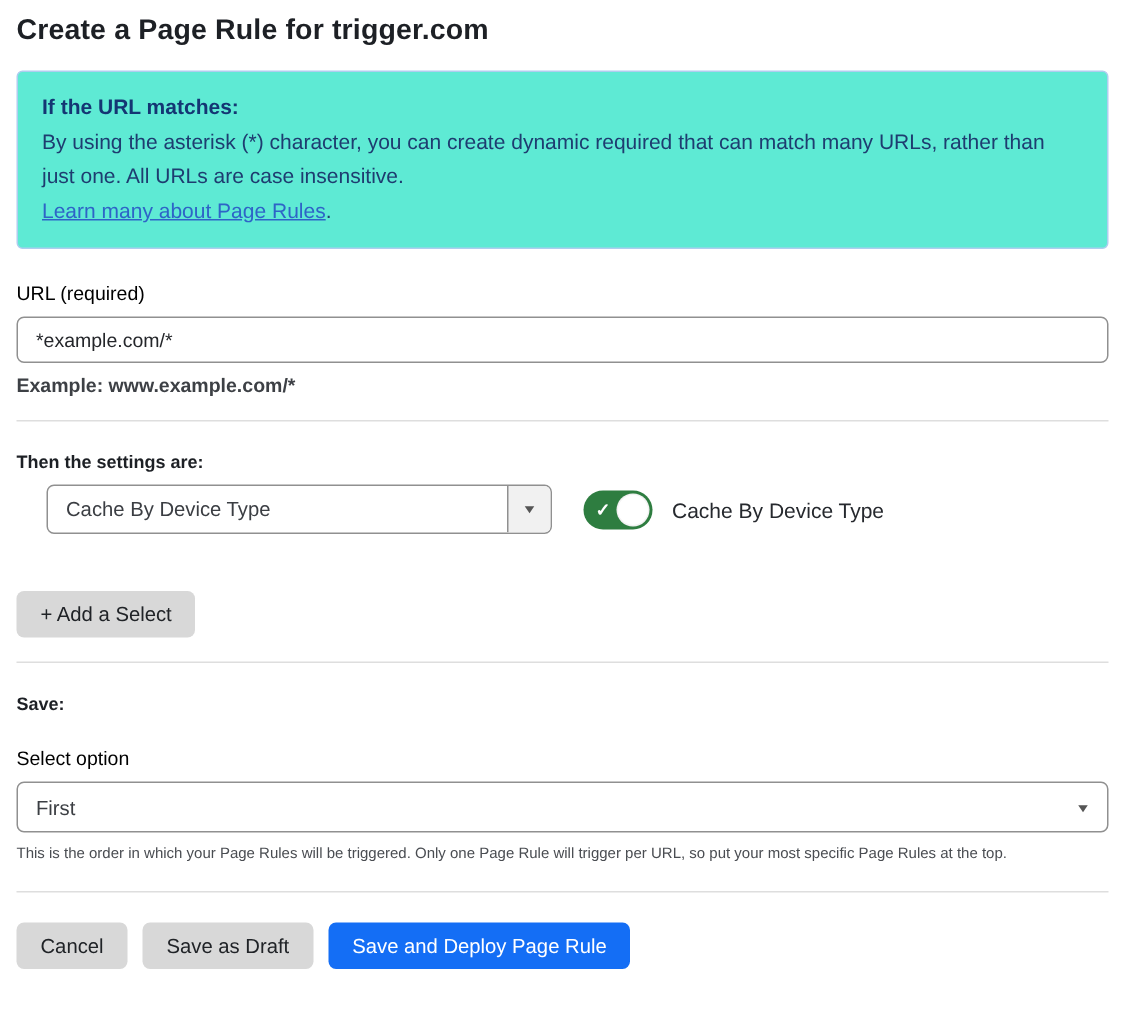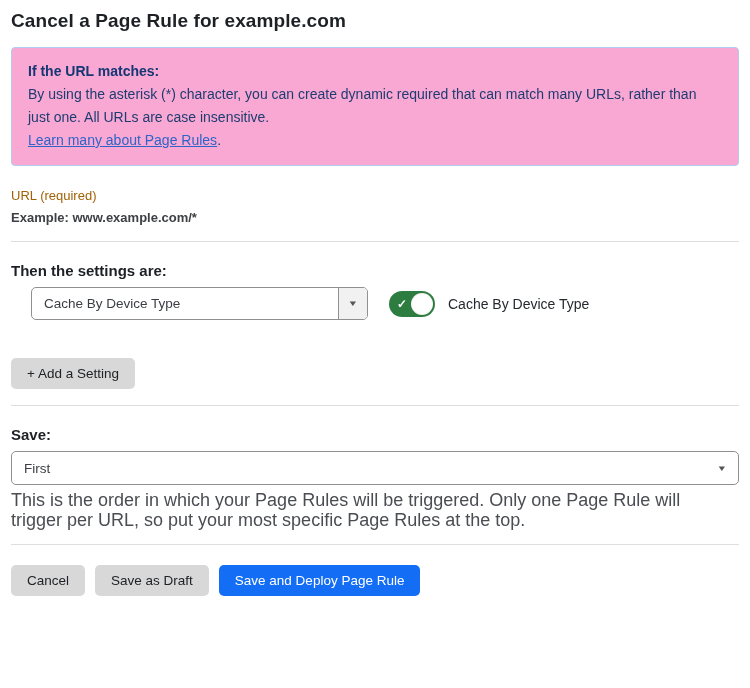--- a/index.html
+++ b/index.html
@@ -17,39 +17,39 @@
     font-size: 19px;
     font-weight: 700;
     color: #1d2025;
     letter-spacing: .1px;
     margin-top: 2px;
   }
 
   
   .info-box {
     margin-top: 15px;
-    background: #f9a8d4;
+    background: #5eead4;
     border: 1px solid #aecdef;
     border-radius: 4px;
     padding: 12px 16px 13px 16px;
     font-size: 14px;
     line-height: 23px;
     color: #1e3c70;
   }
   .info-heading { font-weight: 700; color: #143673; }
   .info-link {
     color: #2e64c7;
     text-decoration: underline;
     cursor: pointer;
   }
 
   
   .field-label {
     font-size: 13px;
-    color: #a16207;
+    color: #000000;
     margin-top: 22px;
   }
   .text-input {
     margin-top: 8px;
     width: 100%;
     height: 31px;
     border: 1px solid #909090;
     border-radius: 5px;
     padding: 0 12px;
     font-family: "Liberation Sans", sans-serif;
@@ -66,21 +66,21 @@
     font-weight: bold;
   }
 
   .divider {
     border: none;
     border-top: 1px solid #dedede;
     margin-top: 16px;
   }
 
   .section-heading {
-    font-size: 15px;
+    font-size: 12px;
     font-weight: 700;
     color: #1d2025;
     margin-top: 20px;
   }
 
   
   .setting-row {
     margin-top: 8px;
     display: flex;
     align-items: center;
@@ -183,21 +183,21 @@
     padding: 0 12px;
     cursor: pointer;
   }
   .select-full .select-full-value {
     flex: 1;
     font-size: 13.5px;
     color: #3b3e43;
   }
   .order-helper {
     margin-top: 5px;
-    font-size: 18px;
+    font-size: 10px;
     line-height: 20px;
     color: #4a4d52;
     max-width: 712px;
   }
 
   
   .footer-divider { margin-top: 14px; }
   .footer-actions {
     margin-top: 20px;
     display: flex;
@@ -207,29 +207,30 @@
   .btn-primary {
     background: #146ef5;
     color: #ffffff;
   }
 </style>
 </head>
 <body>
 
 <div class="container">
 
-  <h1 class="page-title">Cancel a Page Rule for example.com</h1>
+  <h1 class="page-title">Create a Page Rule for trigger.com</h1>
 
   <div class="info-box">
     <div class="info-heading">If the URL matches:</div>
     <div class="info-body">By using the asterisk (*) character, you can create dynamic required that can match many URLs, rather than just one. All URLs are case insensitive.</div>
     <div><a class="info-link">Learn many about Page Rules</a><span>.</span></div>
   </div>
 
   <div class="field-label">URL (required)</div>
+  <input class="text-input" type="text" value="*example.com/*" style="">
   <div class="helper-text">Example: www.example.com/*</div>
 
   <hr class="divider">
 
   <div class="section-heading">Then the settings are:</div>
 
 
   <div class="setting-row">
     <div class="select-box">
       <div class="select-value">Cache By Device Type</div>
@@ -238,26 +239,27 @@
       </div>
     </div>
 
     <div class="toggle">
       <span class="toggle-check">✓</span>
       <span class="toggle-knob"></span>
     </div>
     <div class="toggle-label">Cache By Device Type</div>
   </div>
 
-  <button class="btn btn-add">+ Add a Setting</button>
+  <button class="btn btn-add">+ Add a Select</button>
 
   <hr class="divider">
 
   <div class="section-heading">Save:</div>
 
+  <div class="field-label">Select option</div>
 
   <div class="select-full">
     <span class="select-full-value">First</span>
     <span class="arrow-glyph">▼</span>
   </div>
 
   <div class="order-helper">This is the order in which your Page Rules will be triggered. Only one Page Rule will trigger per URL, so put your most specific Page Rules at the top.</div>
 
   <hr class="divider footer-divider">
 

